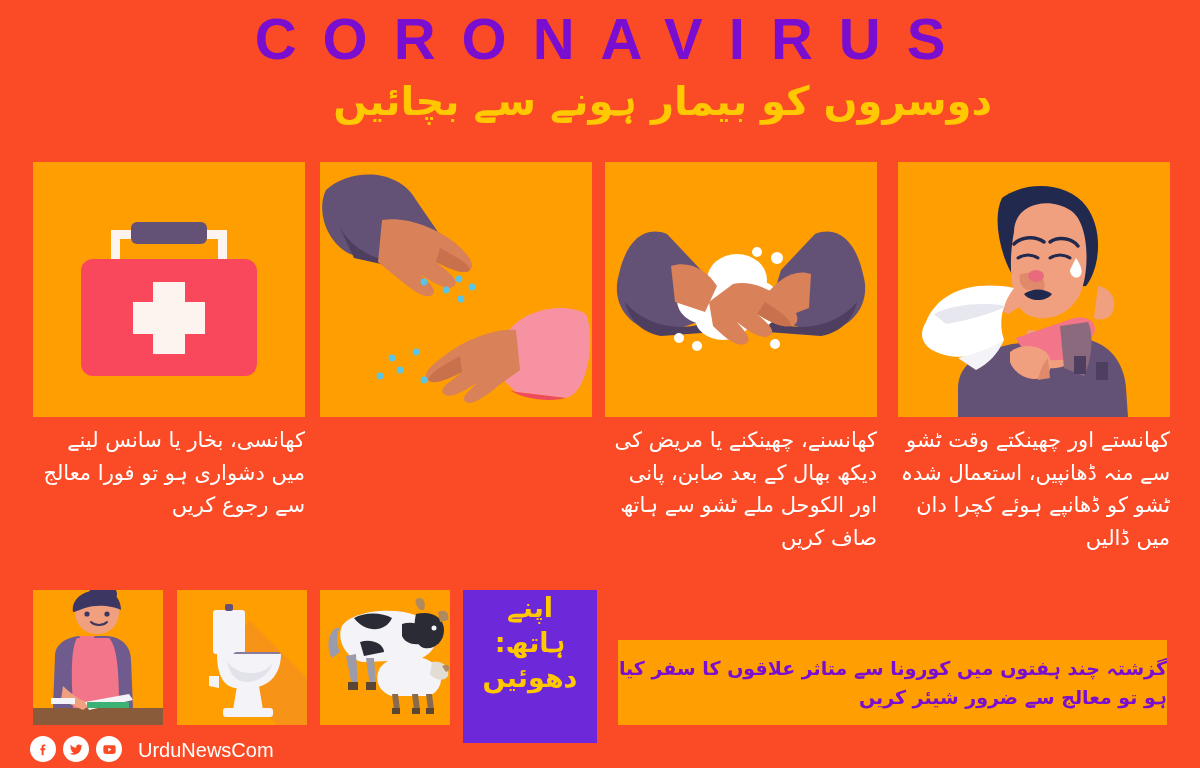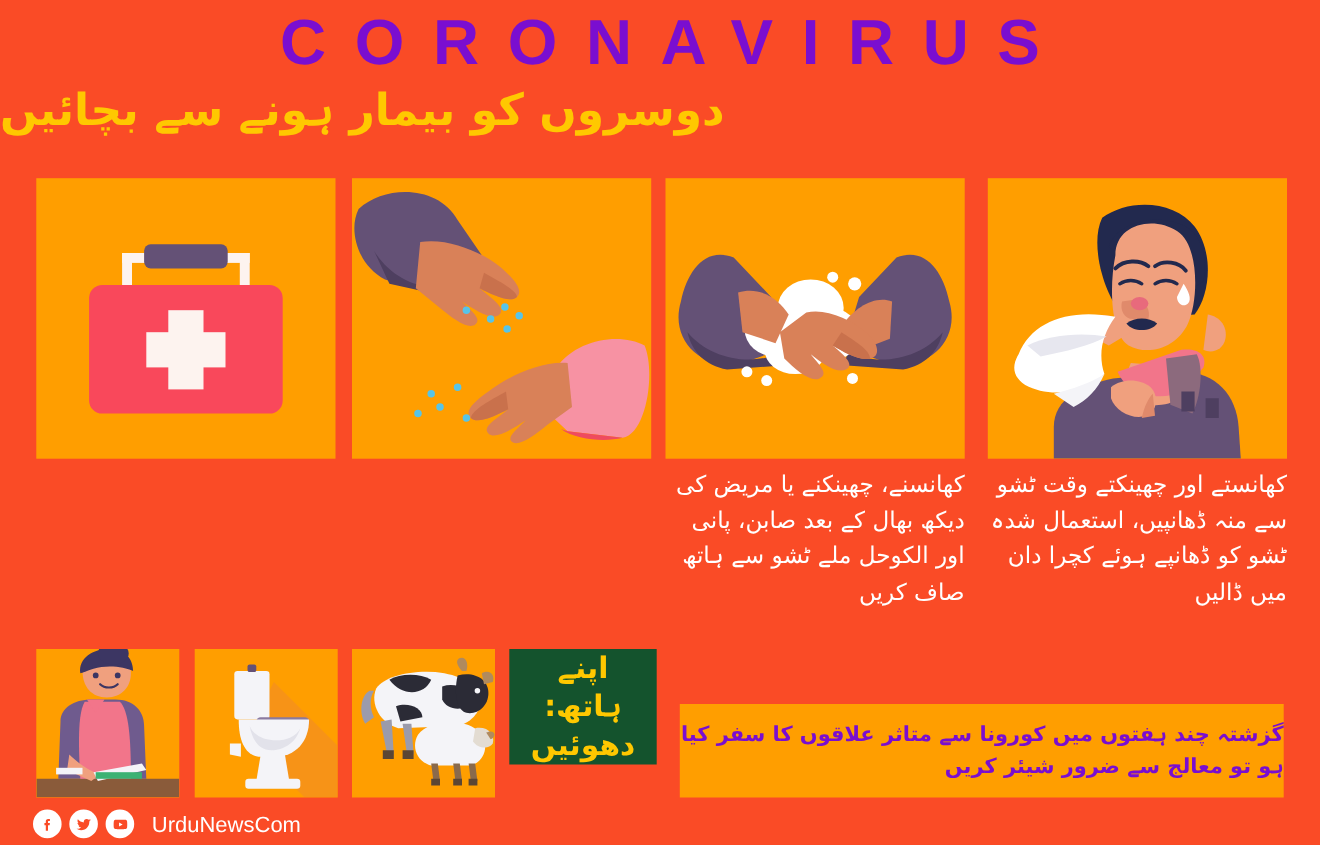--- a/index.html
+++ b/index.html
@@ -16,21 +16,21 @@
     position: absolute; left: 0; top: 10px; width: 1200px;
     text-align: center;
     font-size: 58px; font-weight: bold;
     letter-spacing: 26px; text-indent: 26px;
     color: #7a0ed0;
     font-family: "Liberation Sans", sans-serif;
     line-height: 1;
   }
   .subtitle {
     position: absolute; left: 0; top: 76px; width: 992px;
-    text-align: left;
+    text-align: right;
     direction: rtl;
     font-size: 40px; font-weight: bold;
     color: #ffc800;
     font-family: "DejaVu Sans", sans-serif;
     line-height: 1.25;
   }
 
   
   .panel {
     position: absolute;
@@ -56,22 +56,22 @@
 
   
   .spanel {
     position: absolute; background: #ff9e00; overflow: hidden;
   }
   .s1 { left: 33px;  top: 590px; width: 130px; height: 135px; }
   .s2 { left: 177px; top: 590px; width: 130px; height: 135px; }
   .s3 { left: 320px; top: 590px; width: 130px; height: 135px; }
 
   .wash-box {
-    position: absolute; left: 463px; top: 590px; width: 134px; height: 105px;
-    background: #14532d;
+    position: absolute; left: 463px; top: 590px; width: 134px; height: 153px;
+    background: #6d28d9;
     display: flex; align-items: flex-start; justify-content: center;
     direction: rtl;
   }
   .wash-box span {
     color: #ffc800; font-weight: bold;
     font-family: "DejaVu Sans", sans-serif;
     font-size: 27px; line-height: 1.3; text-align: center;
     display: block; padding: 0 6px;
   }
 
@@ -193,20 +193,21 @@
       <path d="M36 152 C56 142 86 140 108 144 C94 152 70 158 48 162 Z" fill="#e7e7ef"></path>
       <path d="M106 178 C100 192 90 202 78 208 L60 196 C76 192 94 186 106 178 Z" fill="#f4f4f8"></path>
       <path d="M112 190 C122 182 138 182 148 190 C156 198 154 212 144 216 C132 220 116 212 112 200 Z" fill="#f0a07e"></path>
       <path d="M150 196 L152 216 L140 218 C142 208 146 200 150 196 Z" fill="#e08a6b"></path>
       <path d="M176 194 L188 194 L188 212 L176 212 Z" fill="#4e3f60"></path>
       <path d="M198 200 L210 200 L210 218 L198 218 Z" fill="#4e3f60"></path>
       <path d="M200 124 C212 126 218 136 216 146 C214 156 204 160 196 156" fill="#f0a07e"></path>
     </svg>
   </div>
 
+  <div class="caption c1">کھانسی، بخار یا سانس لینے میں دشواری ہو تو فورا معالج سے رجوع کریں</div>
   <div class="caption c3">کھانسنے، چھینکنے یا مریض کی دیکھ بھال کے بعد صابن، پانی اور الکوحل ملے ٹشو سے ہاتھ صاف کریں</div>
   <div class="caption c4">کھانستے اور چھینکتے وقت ٹشو سے منہ ڈھانپیں، استعمال شدہ ٹشو کو ڈھانپے ہوئے کچرا دان میں ڈالیں</div>
 
   <div class="spanel s1">
     <svg width="130" height="135" viewBox="0 0 130 135">
       <path d="M0 118 L130 118 L130 135 L0 135 Z" fill="#8a5b3a"></path>
       <path d="M22 66 C22 54 34 46 50 46 L72 46 C88 46 98 56 98 70 L100 118 L20 118 Z" fill="#6f5b8e"></path>
       <path d="M44 48 L76 48 C84 56 86 80 86 118 L40 118 C38 84 38 58 44 48 Z" fill="#f2758a"></path>
       <path d="M46 46 L54 58 L62 46 Z" fill="#f2758a"></path>
       <path d="M42 20 C42 8 54 2 64 2 C76 2 86 10 86 22 C86 34 78 44 64 44 C50 44 42 34 42 20 Z" fill="#f0a07e"></path>

